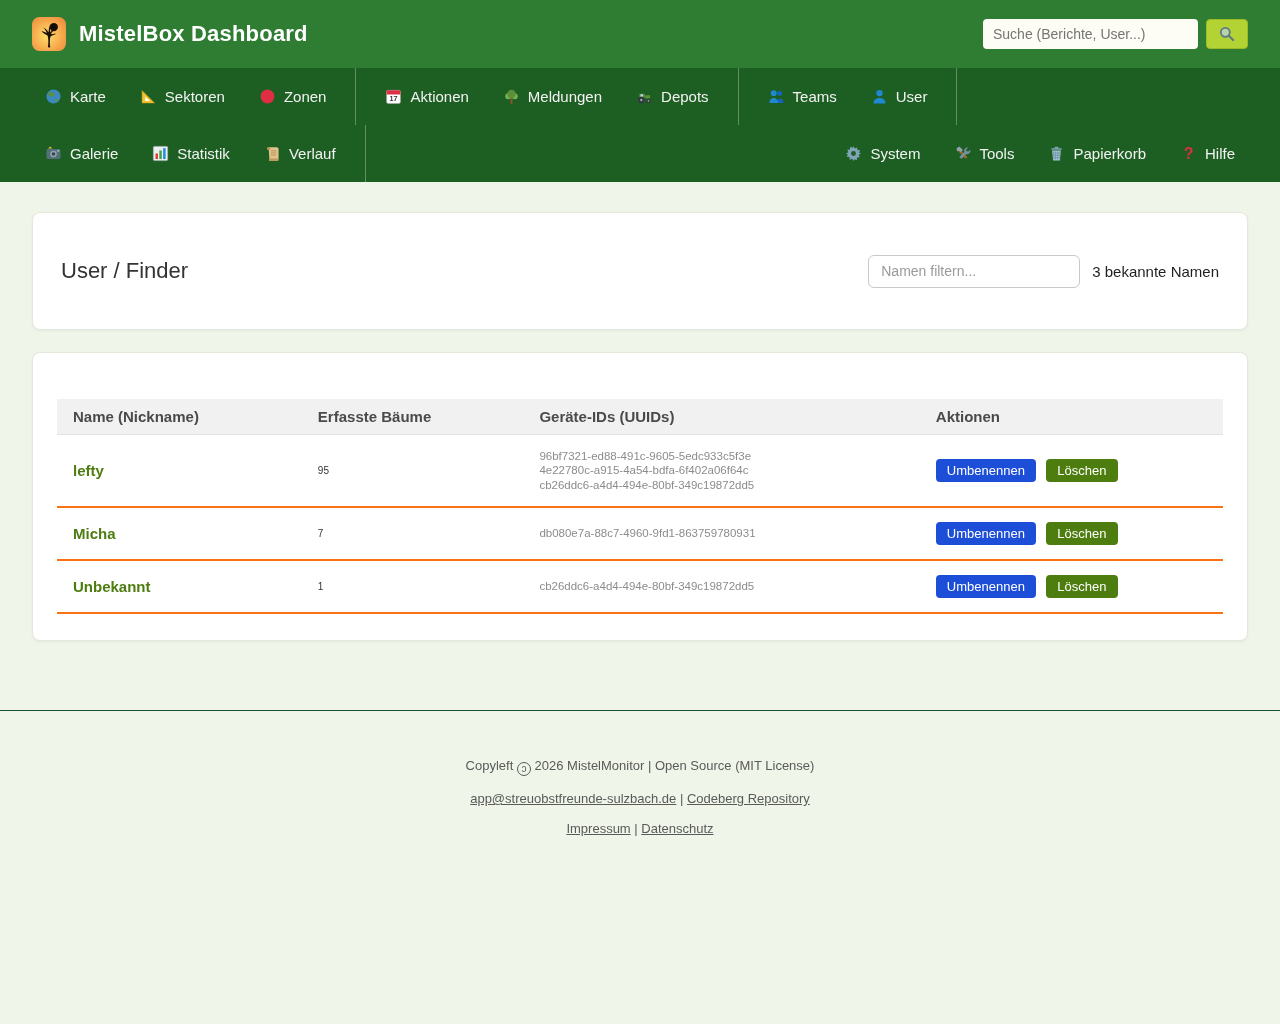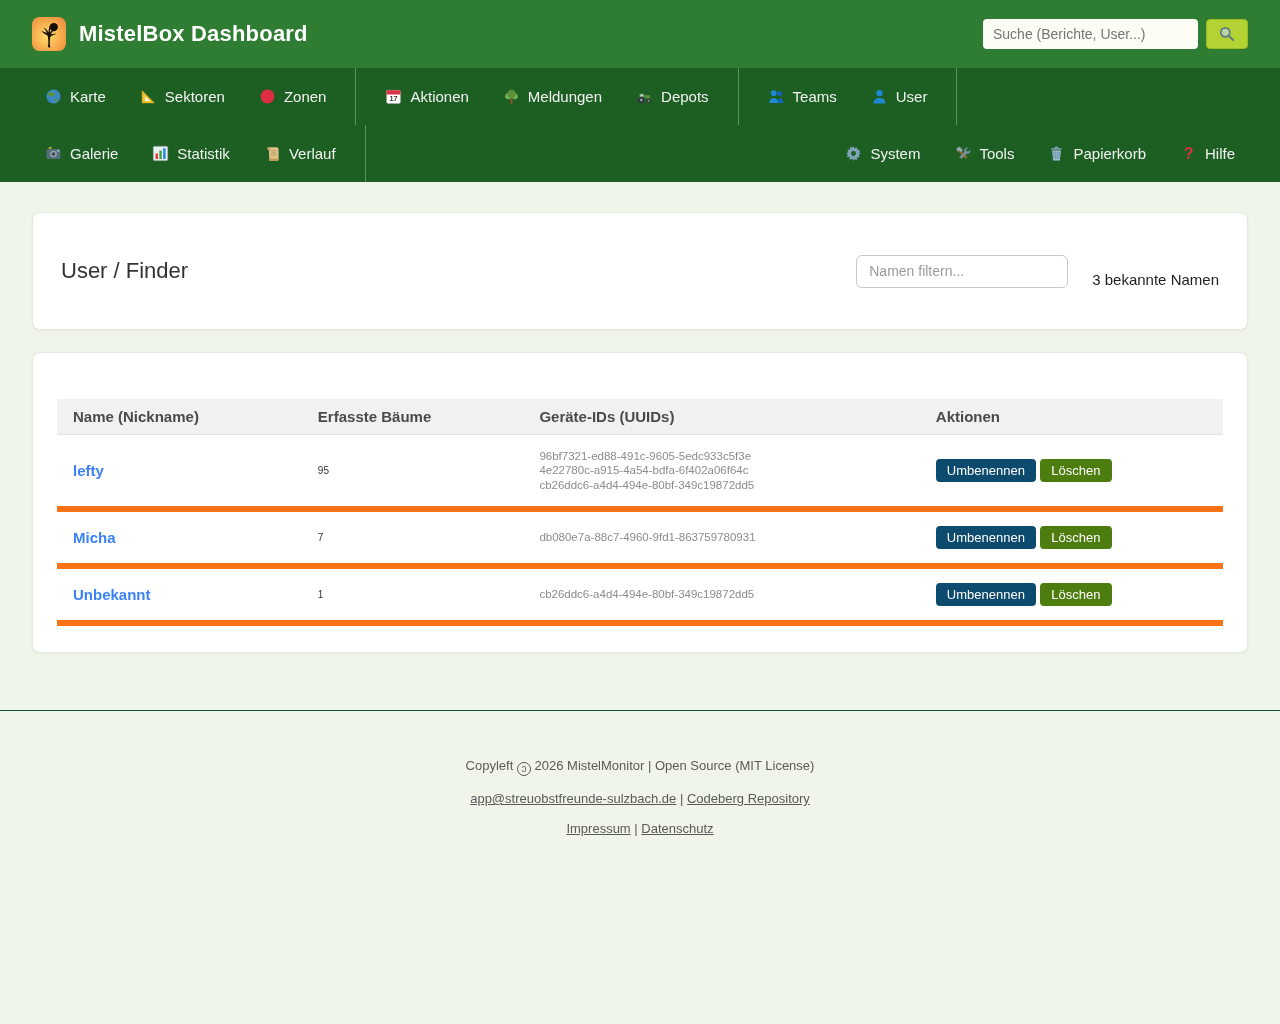--- a/index.html
+++ b/index.html
@@ -47,49 +47,49 @@
   .main { padding: 30px 32px 0; min-height: 528px; }
   .card {
     background: #ffffff; border: 1px solid #e4e9de; border-radius: 8px;
     box-shadow: 0 1px 3px rgba(0,0,0,.05);
   }
   .card-head {
     min-height: 118px; display: flex; align-items: center;
     padding: 0 28px; margin-bottom: 22px;
   }
   .page-title { font-size: 22px; font-weight: normal; color: #333; margin: 0; }
-  .head-right { margin-left: auto; display: flex; align-items: flex-end; gap: 24px; }
+  .head-right { margin-left: auto; display: flex; align-items: center; gap: 12px; }
   .filter-input {
     width: 212px; height: 33px; border: 1px solid #c9c9c9; border-radius: 6px;
     padding: 0 12px; font-size: 14px; font-family: "Liberation Sans", sans-serif;
     color: #333; outline: none;
   }
   .filter-input::placeholder { color: #9a9a9a; }
   .name-count { font-size: 15px; color: #1f1f1f; }
 
   .card-table { padding: 46px 24px 26px; margin-bottom: 40px; }
   table { width: 100%; border-collapse: collapse; }
   thead th {
     background: #f1f1f1; text-align: left; padding: 9px 16px;
     font-size: 15px; font-weight: bold; color: #4a4a4a;
     border-bottom: 1px solid #e2e2e2;
   }
   thead th:nth-of-type(1) { width: 21%; }
   thead th:nth-of-type(2) { width: 19%; }
   thead th:nth-of-type(3) { width: 34%; }
   thead th:nth-of-type(4) { width: 26%; }
-  tbody td { padding: 14px 16px; border-bottom: 6px solid #f97316; vertical-align: middle; }
-  td.c-name  { font-size: 15px; font-weight: bold; color: #3b82f6; }
+  tbody td { padding: 14px 16px; border-bottom: 2px solid #f97316; vertical-align: middle; }
+  td.c-name  { font-size: 15px; font-weight: bold; color: #4d7c0f; }
   td.c-trees { font-size: 10px; color: #333; }
   td.c-uuids { font-size: 11.5px; color: #8c8c8c; white-space: pre-line; line-height: 1.25; }
   .btn {
     border: none; border-radius: 4px; color: #fff; font-size: 13px;
     font-family: "Liberation Sans", sans-serif; padding: 4px 11px; cursor: pointer;
   }
-  .btn-green { background: #0c4a6e; margin-right: 0; }
+  .btn-green { background: #1d4ed8; margin-right: 6px; }
   .btn-red   { background: #4d7c0f; }
 
   
   .page-footer {
     border-top: 1px solid #14532d; text-align: center;
     padding-top: 47px; color: #5a5a5a; font-size: 13px;
   }
   .page-footer p { margin: 0 0 15px; }
   .page-footer a { color: #5a5a5a; text-decoration: underline; cursor: pointer; }
   .copyleft {

